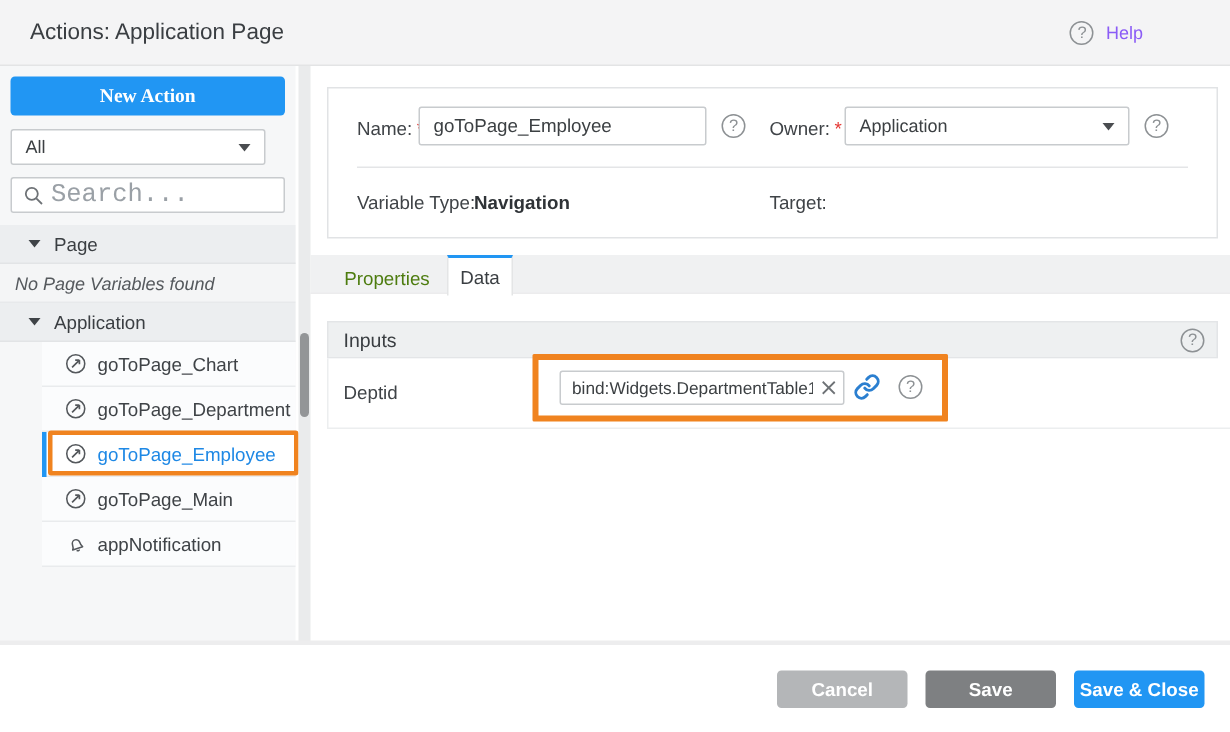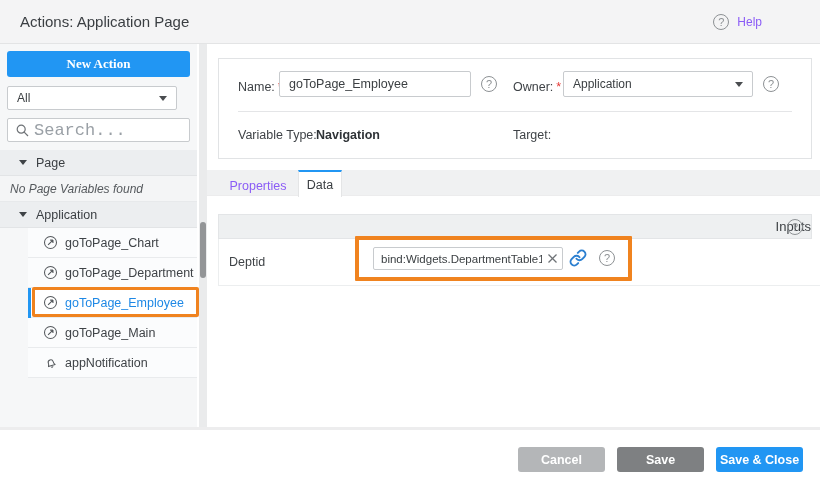--- a/index.html
+++ b/index.html
@@ -70,28 +70,28 @@
   #owner-help { position:absolute; left:544px; top:17px; }
   #form-divider { position:absolute; left:19px; right:19px; top:52px; height:1px; background:#e4e5e7; }
   #vtype-label { position:absolute; left:19px; top:69px; }
   #vtype-value { position:absolute; left:97px; top:69px; font-size:12.5px; font-weight:700; color:#2f3337; }
   #target-label { position:absolute; left:294px; top:69px; }
   #target-value { position:absolute; left:337px; top:69px; font-size:12.5px; font-weight:700; color:#2f3337;margin-top:48px; }
 
   
   #tabbar { left:207px; top:170px; width:613px; height:26px; background:#f0f1f2; border-bottom:1px solid #ececed; }
   .tab { position:absolute; top:0; height:32px; display:flex; align-items:center; justify-content:center;
-         font-size:12.5px; color:#8b5cf6; cursor:pointer; }
+         font-size:12.5px; color:#4d7c0f; cursor:pointer; }
   #tab-properties { left:11px; width:80px; }
   #tab-data { left:91px; width:44px; background:#fff; border-top:2px solid #2196f3;
               border-left:1px solid #e4e5e6; border-right:1px solid #e4e5e6; color:#3a3e42; height:27px; }
 
   
   #inputs-bar { left:218px; top:214px; width:594px; height:25px; background:#eef0f1; border:1px solid #e3e5e7;
-                display:flex; align-items:center;justify-content:flex-end; }
+                display:flex; align-items:center; }
   #inputs-title { margin-left:10px; font-size:13px; color:#3a3e42; }
   #inputs-help { position:absolute; right:8px; top:4px; }
   #deptid-row { left:218px; top:239px; width:700px; height:47px; background:#fff;
                 border:1px solid #eceeef; border-top:none; }
   #deptid-label { position:absolute; left:10px; top:16px; font-size:12.5px; color:#3f4347; }
   #orange-box { left:355px; top:236px; width:277px; height:45px; border:4px solid #f0831f; border-radius:1px;
                 pointer-events:none; z-index:5; }
   #bind-field { left:373px; top:247px; width:190px; height:23px; border:1px solid #c8cbce; border-radius:2px; background:#fff; }
   #bind-input { position:absolute; left:0; top:0; width:168px; height:21px; border:none; outline:none; padding:0 0 0 7px;
                 font-size:11.5px; color:#3c4043; font-family:"Liberation Sans",sans-serif; background:transparent; }

